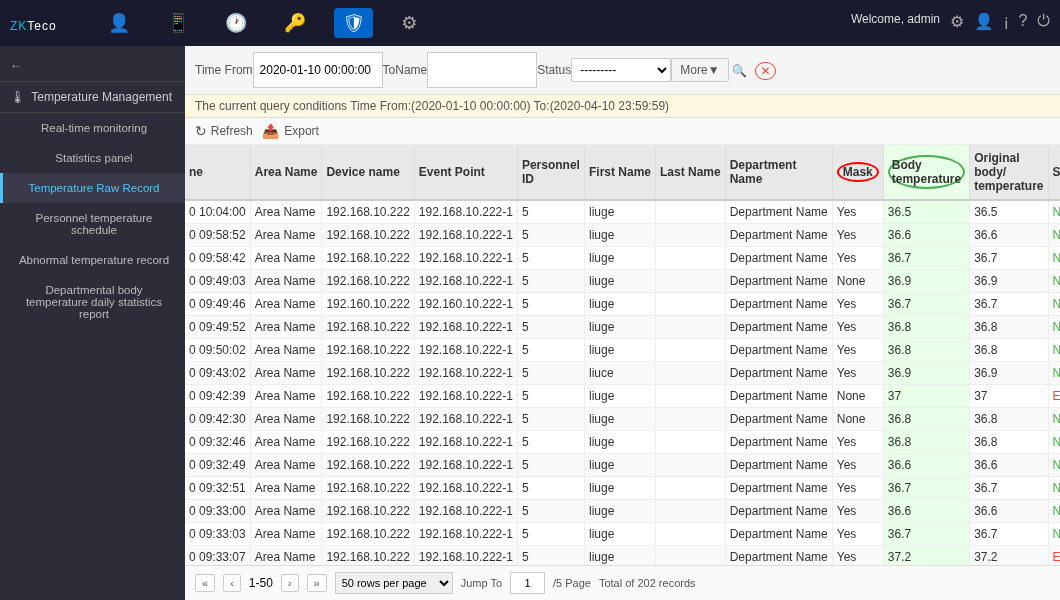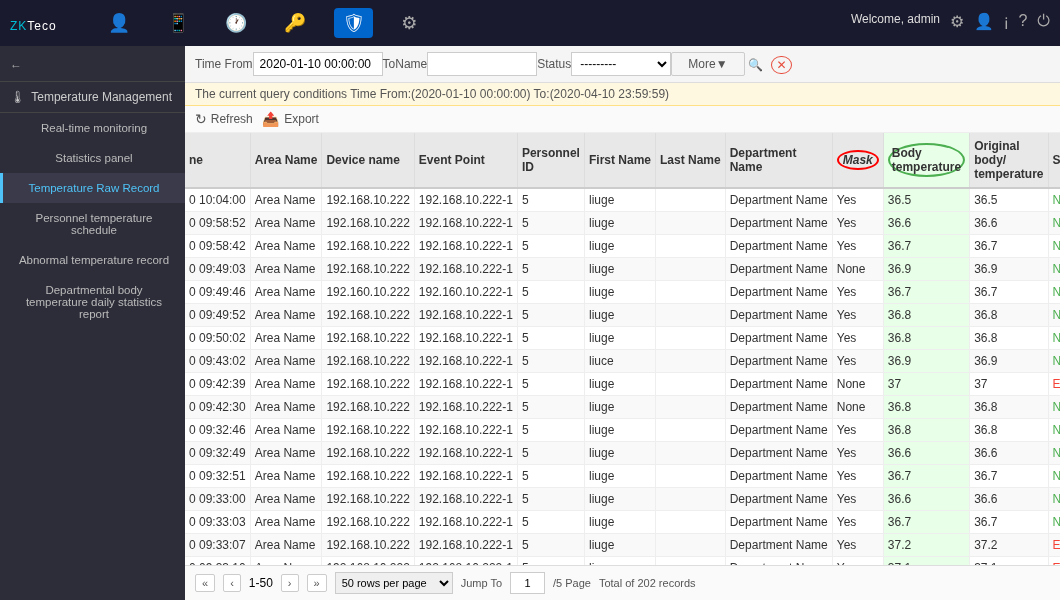--- a/index.html
+++ b/index.html
@@ -107,21 +107,21 @@
       padding: 6px 10px;
       display: flex;
       align-items: center;
       gap: 0;
       flex-shrink: 0;
     }
     .filter-label { color: #555; font-size: 12px; }
     .filter-input {
       border: 1px solid #ccc;
       padding: 2px 6px;
-      height: 24px;
+      height: 36px;
       font-size: 12px;
       background: white;
     }
     .filter-input.date { width: 130px; }
     .filter-input.name { width: 110px; }
     .filter-select {
       border: 1px solid #ccc;
       padding: 2px 4px;
       height: 24px;
       font-size: 12px;
@@ -134,21 +134,21 @@
       cursor: pointer;
       font-size: 16px;
       color: #555;
       padding: 2px 4px;
     }
     .more-btn {
       background: none;
       border: 1px solid #ccc;
       cursor: pointer;
       font-size: 12px;
-      padding: 2px 16px;
+      padding: 2px 8px;
       height: 24px;
       color: #555;
       border-radius: 2px;
     }
 
     
     .query-info {
       background: #fff8e1;
       border-bottom: 1px solid #ffe082;
       padding: 4px 10px;
@@ -213,21 +213,20 @@
     }
     .status-normal { color: #4caf50; font-weight: 500; }
     .status-exception { color: #f44336; font-weight: 500; }
     .mask-circle {
       display: inline-block;
       border: 2px solid red;
       border-radius: 50%;
       padding: 1px 4px;
       color: #333;
       font-weight: 600;
-      font-style: italic;
     }
 
     
     .body-temp-header {
       display: inline-block;
       border: 2px solid #4caf50;
       border-radius: 50%;
       padding: 1px 2px;
       color: #333;
       font-weight: 600;

